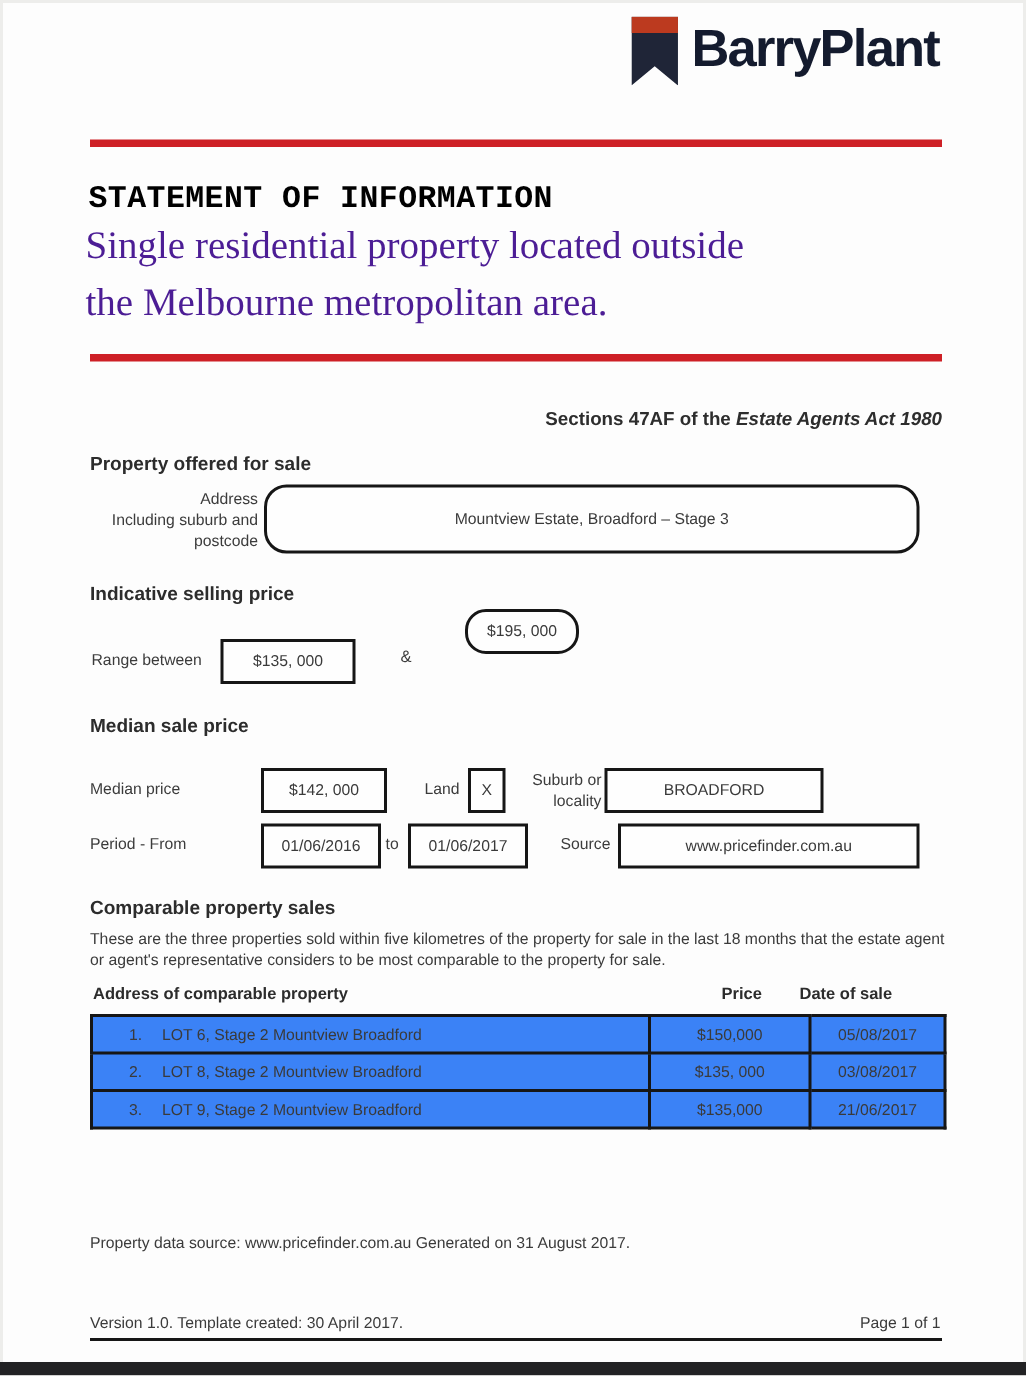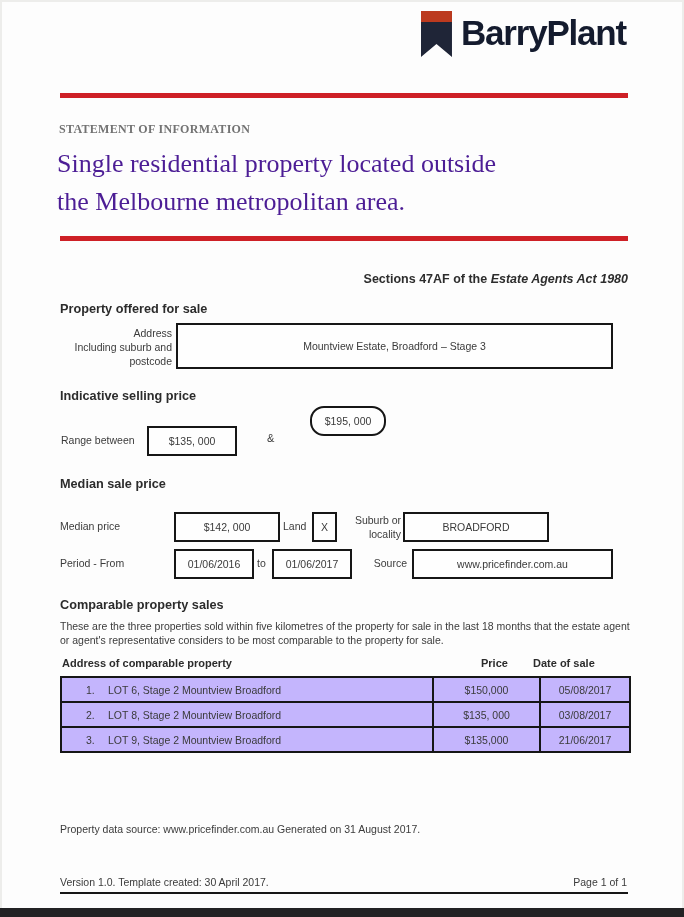--- a/index.html
+++ b/index.html
@@ -14,22 +14,22 @@
 
   
   .logo { top:11px; right:58px; display:flex; align-items:flex-start; gap:9px; }
   .bookmark { width:31px; height:46px; position:relative; background:#1f2537;
     clip-path:polygon(0 0, 100% 0, 100% 100%, 50% 72%, 0 100%); }
   .bookmark .band { position:absolute; top:0; left:0; width:100%; height:11px; background:#bc3a1f; }
   .logo-text { font-size:35px; font-weight:600; letter-spacing:-1.2px; color:#141b2e; line-height:44px; }
 
   .rule-red { left:60px; width:568px; height:5px; background:#ce2026; }
 
-  .eyebrow { left:59px; top:122px; font-family:Liberation Serif, serif; font-weight:bold;
-    font-size:12px; letter-spacing:0.3px; color:#737373; }
+  .eyebrow { left:59px; top:122px; font-family:Liberation Mono, monospace; font-weight:bold;
+    font-size:21px; letter-spacing:0.3px; color:#000000; }
   .doc-title { left:57px; top:145px; font-family:Liberation Serif, serif; font-size:26px;
     line-height:38px; color:#4c1d95; }
 
   .act-line { right:56px; top:272px; font-size:12.5px; font-weight:bold; color:#2d2d2d; text-align:right; }
   .act-line .it { font-style:italic; }
 
   .sec-heading { left:60px; font-size:12.7px; font-weight:bold; color:#2c2c2c; }
 
   .small { font-size:10.5px; color:#3b3b3b; }
 
@@ -37,21 +37,21 @@
     display:flex; align-items:center; justify-content:center; font-size:10.5px; color:#3a3a3a; }
 
   .addr-label { left:58px; top:326px; width:114px; text-align:right; line-height:14px; }
   .suburb-label { left:344px; top:513px; width:57px; text-align:right; line-height:14px; }
   .source-label { left:356px; top:557px; width:51px; text-align:right; }
 
   .th-row span { position:absolute; font-size:11px; font-weight:bold; color:#2c2c2c; }
 
   table.sales { position:absolute; left:60px; top:676px; width:553px; border-collapse:collapse;
     font-size:10.5px; color:#3a3a3a; table-layout:fixed; }
-  table.sales td { border:2px solid #161616; height:25px; background:#c4b5fd; }
+  table.sales td { border:2px solid #161616; height:25px; background:#3b82f6; }
   td.c-addr { width:372px; padding-left:24px; }
   td.c-addr .num { display:inline-block; width:22px; }
   td.c-price { width:107px; text-align:center; }
   td.c-date  { width:90px; text-align:center; }
 
   .foot-rule { left:60px; top:892px; width:568px; height:2px; background:#161616; }
   .bottom-bar { left:0; top:908px; width:684px; height:9px; background:#222224; }
 </style>
 </head>
 <body>
@@ -78,32 +78,32 @@
   <div class="abs act-line">
     <span>Sections 47AF of the </span><span class="it">Estate Agents Act 1980</span>
   </div>
 
   <div class="abs sec-heading" style="top:302px;">Property offered for sale</div>
   <div class="abs small addr-label">
     <div>Address</div>
     <div>Including suburb and</div>
     <div>postcode</div>
   </div>
-  <div class="field-box" style="left:176px; top:323px; width:437px; height:46px;">Mountview Estate, Broadford – Stage 3</div>
+  <div class="field-box" style="left:176px; top:323px; width:437px; height:46px;border-radius:15px;">Mountview Estate, Broadford – Stage 3</div>
 
   <div class="abs sec-heading" style="top:389px;">Indicative selling price</div>
   <div class="abs small" style="left:61px; top:434px;">Range between</div>
   <div class="field-box" style="left:147px; top:426px; width:90px; height:30px;">$135, 000</div>
   <div class="abs small" style="left:267px; top:432px; font-size:11px;">&amp;</div>
   <div class="field-box" style="left:310px; top:406px; width:76px; height:30px;border-radius:14px;">$195, 000</div>
 
   <div class="abs sec-heading" style="top:477px;">Median sale price</div>
 
   <div class="abs small" style="left:60px; top:520px;">Median price</div>
-  <div class="field-box" style="left:174px; top:512px; width:106px; height:30px;">$142, 000</div>
+  <div class="field-box" style="left:174px; top:512px; width:84px; height:30px;">$142, 000</div>
   <div class="abs small" style="left:283px; top:520px;">Land</div>
   <div class="field-box" style="left:312px; top:512px; width:25px; height:30px;">X</div>
   <div class="abs small suburb-label">
     <div>Suburb or</div>
     <div>locality</div>
   </div>
   <div class="field-box" style="left:403px; top:512px; width:146px; height:30px;">BROADFORD</div>
 
   <div class="abs small" style="left:60px; top:557px;">Period - From</div>
   <div class="field-box" style="left:174px; top:549px; width:80px; height:30px;">01/06/2016</div>

